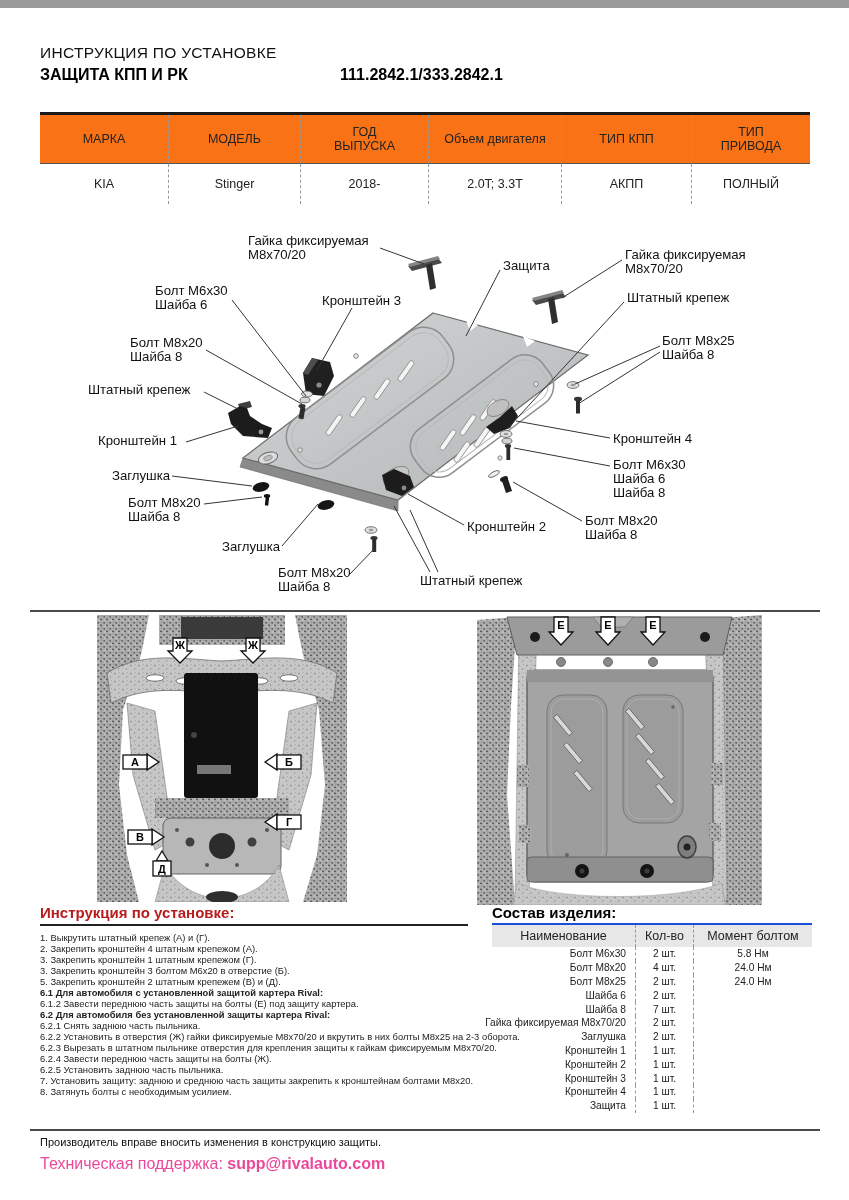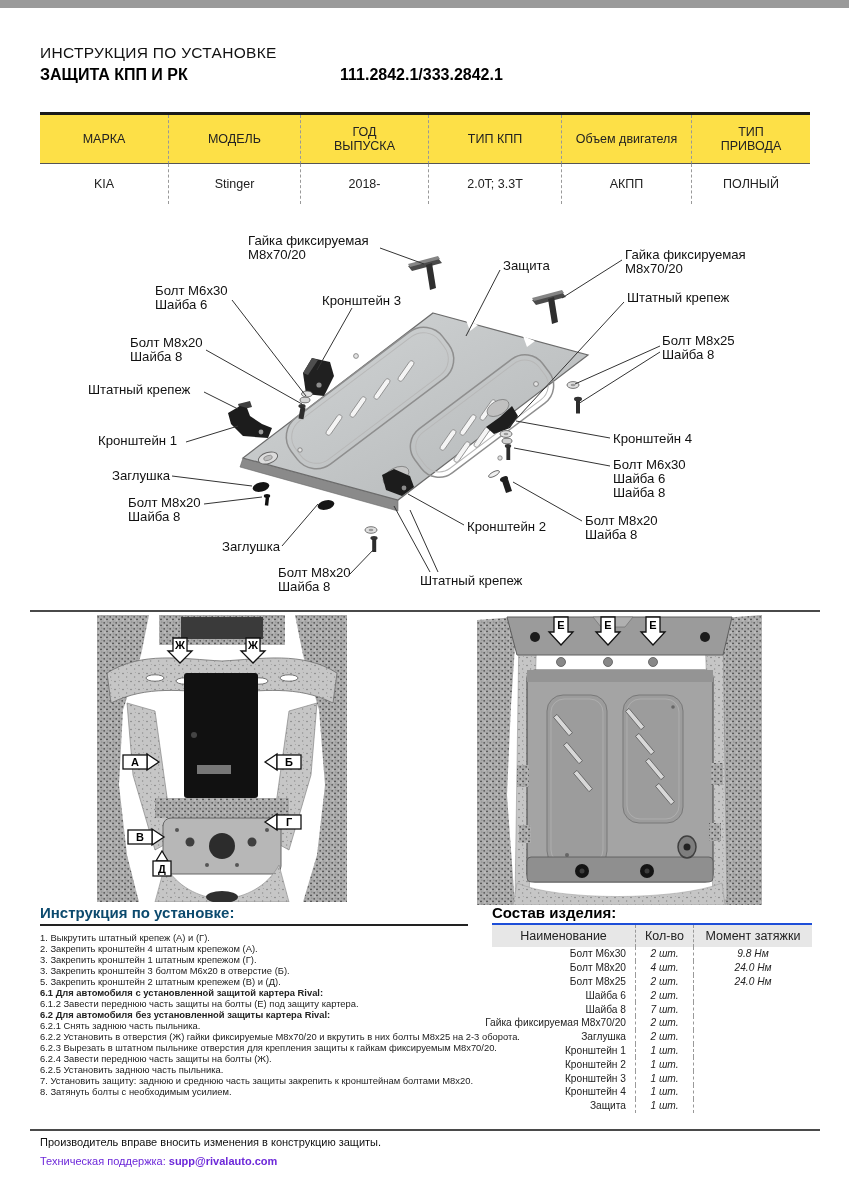--- a/index.html
+++ b/index.html
@@ -9,68 +9,68 @@
 
   
   .h-line1{left:40px;top:36px;font-size:15.5px;letter-spacing:.3px;color:#111;}
   .h-line2{left:40px;top:58px;font-size:16px;font-weight:700;color:#000;}
   .h-pnum{left:340px;top:58px;font-size:16px;font-weight:700;color:#000;}
 
   
   .vtable{left:40px;top:104px;width:770px;display:grid;
           grid-template-columns:128px 132px 128px 133px 130px 119px;
           border-top:3px solid #1a1a1a;}
-  .vtable .th{background:#fde047;height:48px;display:flex;align-items:center;justify-content:center;
+  .vtable .th{background:#f97316;height:48px;display:flex;align-items:center;justify-content:center;
               text-align:center;font-size:12.5px;color:#222;border-bottom:1px solid #555;line-height:14px;}
   .vtable .td{height:40px;display:flex;align-items:center;justify-content:center;font-size:12.5px;color:#222;}
   .dl{border-left:1px dashed #999;}
 
   
   .dlabel{position:absolute;font-size:13.2px;line-height:13.8px;white-space:pre-line;color:#111;}
 
   .sep{border-top:2px solid #4a4a4a;height:0;}
 
   
-  .instr-title{left:40px;top:896px;width:428px;font-size:15px;font-weight:700;color:#0c4a6e;
+  .instr-title{left:40px;top:896px;width:428px;font-size:15px;font-weight:700;color:#b91c1c;
                padding-bottom:3px;border-bottom:2px solid #222;}
   .steps{left:40px;top:924px;width:480px;font-size:9.4px;line-height:11px;color:#222;}
   .steps .bold{font-weight:700;}
 
   
   .parts-title{left:492px;top:896px;font-size:15px;font-weight:700;color:#000;}
   .ptable{left:492px;top:915px;width:320px;display:grid;grid-template-columns:143px 58px 119px;
           border-top:2px solid #1d4ed8;}
   .ptable .ph{background:#e7e7e7;height:22px;display:flex;align-items:center;justify-content:center;
               font-size:12.5px;color:#222;}
   .ptable .pc{height:13.8px;display:flex;align-items:center;font-size:10.2px;color:#222;}
   .pc.name{justify-content:flex-end;padding-right:9px;white-space:nowrap;}
-  .pc.mid,.pc.tq{justify-content:center;font-style:italic;}
+  .pc.mid,.pc.tq{justify-content:center;}
 
   
   .f-line1{left:40px;top:1128px;font-size:11px;color:#111;}
-  .f-line2{left:40px;top:1147px;font-size:11px;color:#6d28d9;}
+  .f-line2{left:40px;top:1147px;font-size:16px;color:#ec4899;}
   .f-line2 b{font-weight:700;}
   .botbar{left:30px;top:1192px;width:790px;height:4px;background:#333;}
 </style>
 </head>
 <body>
 
 <div class="page">
 
   <div class="abs h-line1">ИНСТРУКЦИЯ ПО УСТАНОВКЕ</div>
   <div class="abs h-line2">ЗАЩИТА КПП И РК</div>
   <div class="abs h-pnum">111.2842.1/333.2842.1</div>
 
   <div class="abs vtable">
     <div class="th" style="white-space:pre-line">МАРКА</div>
     <div class="th dl" style="white-space:pre-line">МОДЕЛЬ</div>
     <div class="th dl" style="white-space:pre-line">ГОД
 ВЫПУСКА</div>
+    <div class="th dl" style="white-space:pre-line">Объем двигателя</div>
     <div class="th dl" style="white-space:pre-line">ТИП КПП</div>
-    <div class="th dl" style="white-space:pre-line">Объем двигателя</div>
     <div class="th dl" style="white-space:pre-line">ТИП
 ПРИВОДА</div>
     <div class="td">KIA</div>
     <div class="td dl">Stinger</div>
     <div class="td dl">2018-</div>
     <div class="td dl">2.0T; 3.3T</div>
     <div class="td dl">АКПП</div>
     <div class="td dl">ПОЛНЫЙ</div>
   </div>
 
@@ -409,25 +409,25 @@
     <div>6.2.4 Завести переднюю часть защиты на болты (Ж).</div>
     <div>6.2.5 Установить заднюю часть пыльника.</div>
     <div>7. Установить защиту: заднюю и среднюю часть защиты закрепить к кронштейнам болтами М8х20.</div>
     <div>8. Затянуть болты с необходимым усилием.</div>
   </div>
 
   <div class="abs parts-title">Состав изделия:</div>
   <div class="abs ptable">
     <div class="ph">Наименование</div>
     <div class="ph dl">Кол-во</div>
-    <div class="ph dl">Момент затяжки</div>
+    <div class="ph dl">Момент болтом</div>
 
     <div class="pc name">Болт М6х30</div>
     <div class="pc mid dl">2 шт.</div>
-    <div class="pc tq dl">9.8 Нм</div>
+    <div class="pc tq dl">5.8 Нм</div>
 
     <div class="pc name">Болт М8х20</div>
     <div class="pc mid dl">4 шт.</div>
     <div class="pc tq dl">24.0 Нм</div>
 
     <div class="pc name">Болт М8х25</div>
     <div class="pc mid dl">2 шт.</div>
     <div class="pc tq dl">24.0 Нм</div>
 
     <div class="pc name">Шайба 6</div>

